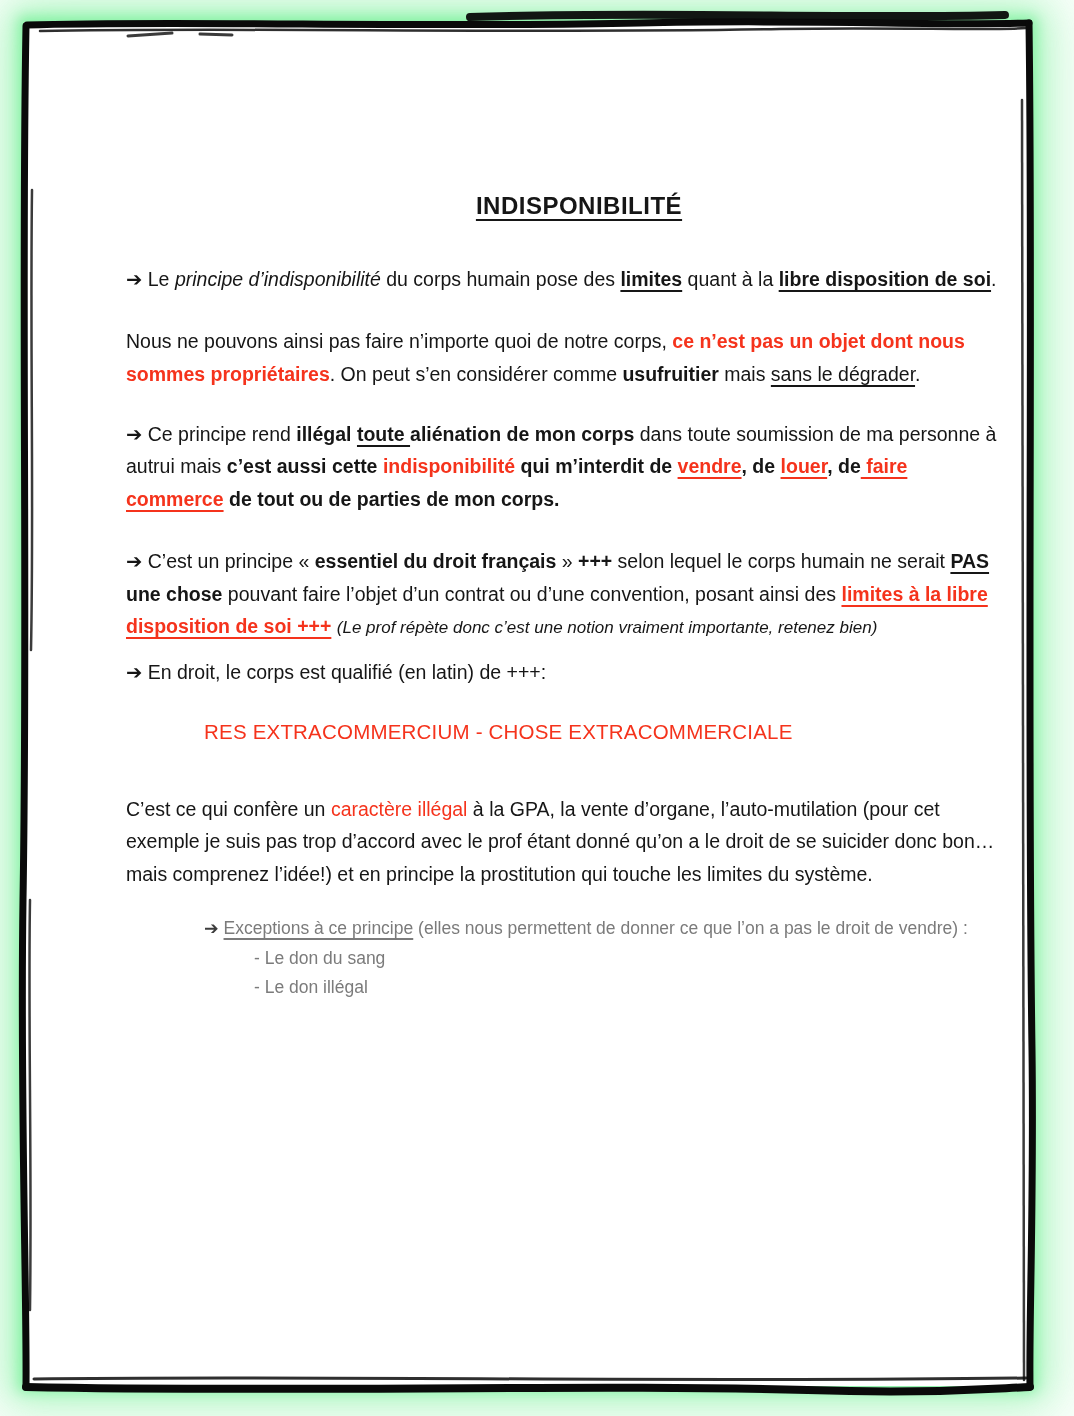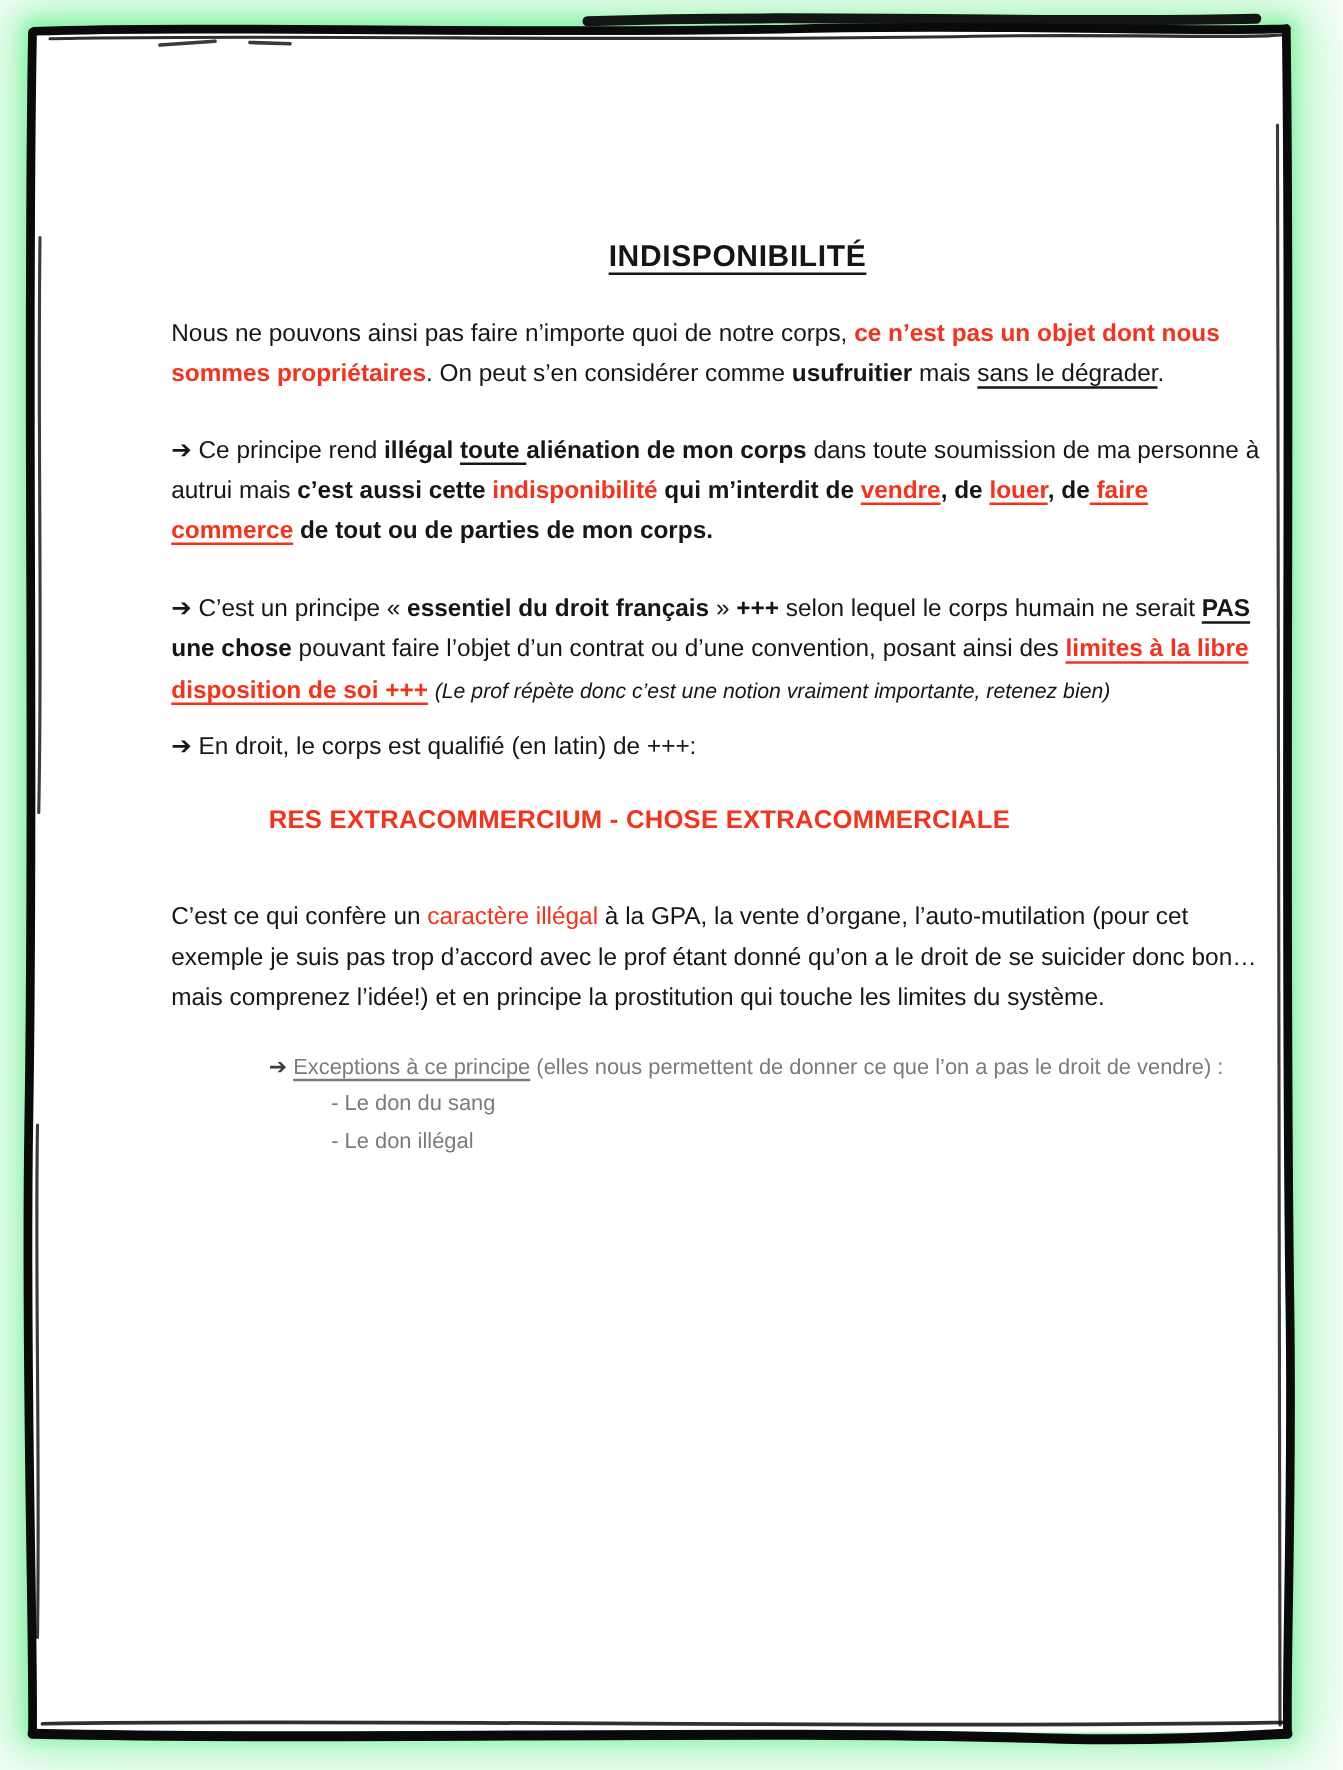--- a/index.html
+++ b/index.html
@@ -39,21 +39,21 @@
     pointer-events: none;
   }
   .frame-svg path {
     fill: none;
     stroke: var(--frame, #0a0a0a);
     stroke-linecap: round;
     stroke-linejoin: round;
   }
   .content {
     position: absolute;
-    left: 36px;
+    left: 25px;
     top: 22px;
     width: 1007px;
     z-index: 2;
     box-sizing: border-box;
     padding: 170px 26px 0 101px;
   }
   .title {
     margin: 0 -101px 0 -75px; 
     text-align: center;
     font-size: 24px;
@@ -70,21 +70,21 @@
     margin: 30px 0 0 0;
   }
   p.p1 { margin-top: 42px; }
   p.p3 { margin-top: 28px; }
   p.p5 { margin-top: 12px; }
   .indent { margin-left: 78px; }
   .res-heading {
     margin: 30px 0 16px 78px;
     font-size: 20.5px;
     line-height: 26px;
-    font-weight: 700;
+    font-weight: 400;
     letter-spacing: 0.2px;
     color: var(--red, #f5331c);
   }
   p.p6 { margin-top: 48px; }
   .gray-block {
     margin: 24px 0 0 78px;
     font-size: 17.5px;
     line-height: 29.5px;
     color: var(--gray, #7b7b7b);
   }
@@ -99,20 +99,21 @@
   .dk { color: #3c3c3c; }
 </style>
 </head>
 <body>
 
 <div class="page"></div>
 
 <div class="content">
   <h1 class="title">INDISPONIBILITÉ</h1>
 
+  <p class="para p1"><span>➔ Le </span><span class="i">principe d’indisponibilité</span><span> du corps humain pose des </span><span class="b u">limites</span><span> quant à la </span><span class="b u">libre disposition de soi</span><span>.</span></p>
 
   <p class="para indent"><span>Nous ne pouvons ainsi pas faire n’importe quoi de notre corps, </span><span class="b red">ce n’est pas un objet dont nous sommes propriétaires</span><span>. On peut s’en considérer comme </span><span class="b">usufruitier</span><span> mais </span><span class="u">sans le dégrader</span><span>.</span></p>
 
   <p class="para p3"><span>➔ Ce principe rend </span><span class="b">illégal </span><span class="b u">toute </span><span class="b">aliénation de mon corps</span><span> dans toute soumission de ma personne à autrui mais </span><span class="b">c’est aussi cette </span><span class="b red">indisponibilité</span><span class="b"> qui m’interdit de </span><span class="b red u">vendre</span><span class="b">, de </span><span class="b red u">louer</span><span class="b">, de</span><span class="b red u"> faire commerce</span><span class="b"> de tout ou de parties de mon corps</span><span class="b">.</span></p>
 
   <p class="para"><span>➔ C’est un principe « </span><span class="b">essentiel du droit français</span><span> » </span><span class="b">+++</span><span> selon lequel le corps humain ne serait </span><span class="b u">PAS</span><span class="b"> une chose</span><span> pouvant faire l’objet d’un contrat ou d’une convention, posant ainsi des </span><span class="b red u">limites à la libre disposition de soi +++</span><span> </span><span class="i sm">(Le prof répète donc c’est une notion vraiment importante, retenez bien)</span></p>
 
   <p class="para p5"><span>➔ En droit, le corps est qualifié (en latin) de +++:</span></p>
 
   <h2 class="res-heading">RES EXTRACOMMERCIUM - CHOSE EXTRACOMMERCIALE</h2>

